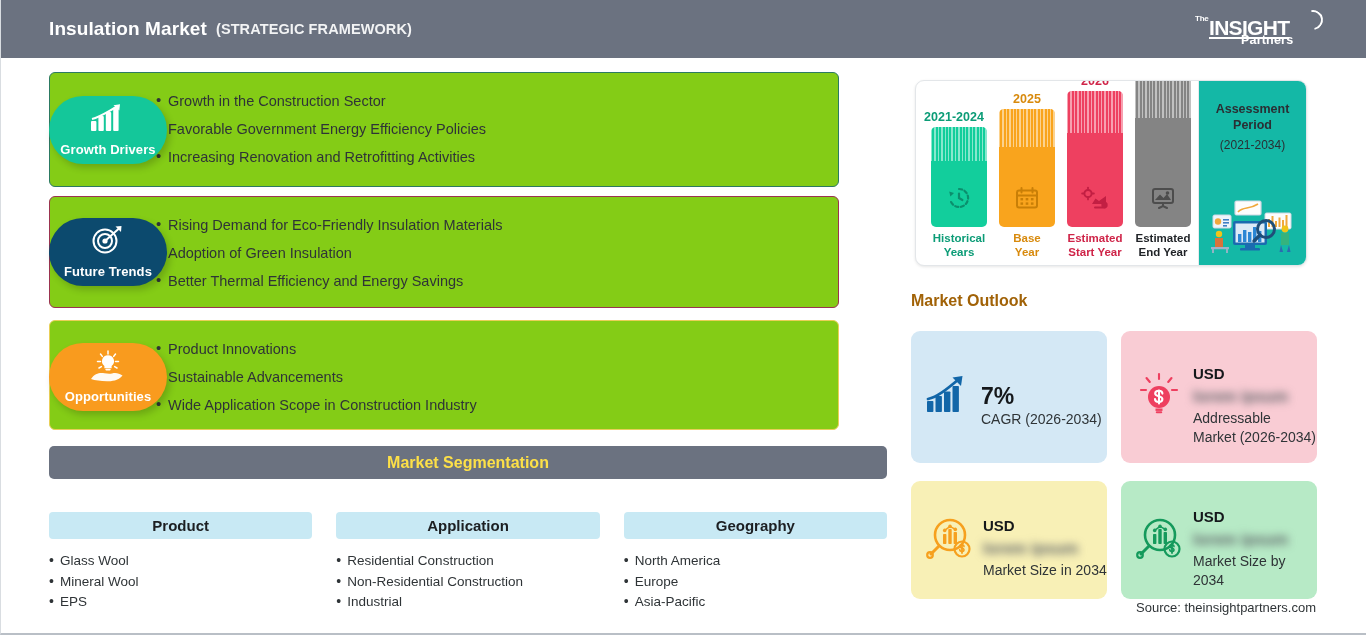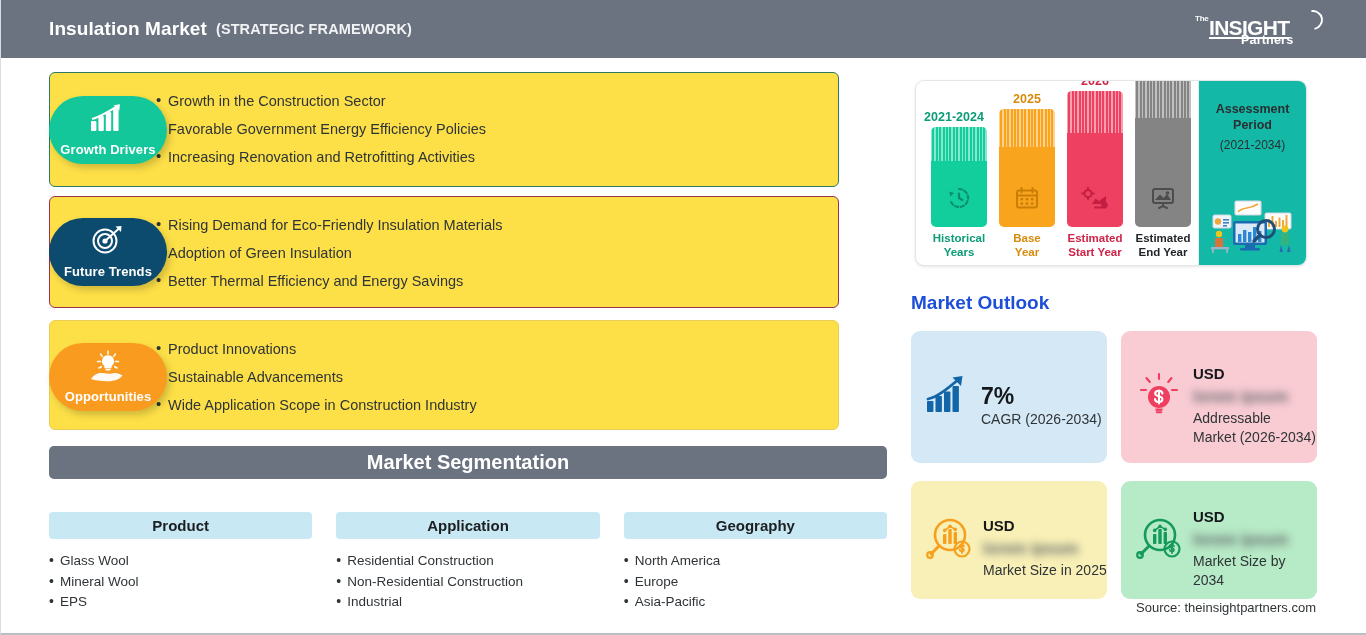--- a/index.html
+++ b/index.html
@@ -59,21 +59,21 @@
     position: absolute; left: 108px; top: 1px;
     width: 20px; height: 20px;
     border: 2.4px solid #ffffff; border-radius: 50%;
     border-bottom-color: transparent; border-left-color: transparent;
     transform: rotate(35deg);
   }
   .pillar-box {
     position: absolute; left: 48px;
     width: 790px;
     border-radius: 6px;
-    background: #fde047;
+    background: #84cc16;
   }
   .pillar-list {
     list-style: none;
     padding: 14px 0 14px 106px;
   }
   .pillar-list li {
     font-size: 14.5px; color: #2f3437;
     line-height: 28px;
     position: relative;
     padding-left: 12px;
@@ -108,21 +108,21 @@
   #badge-trends { left: 48px; top: 218px; background: #0c4a6e; }
   
   #box-opps { top: 320px; height: 110px; border: 1.6px solid #e9cf58; }
   #badge-opps { left: 48px; top: 343px; background: #f99b1e; }
 
   
   .seg-header {
     position: absolute; left: 48px; top: 446px;
     width: 838px; height: 33px;
     background: #6b7280; border-radius: 5px;
-    color: #ffffff; font-size: 20px; font-weight: bold;
+    color: #fde047; font-size: 16px; font-weight: bold;
     display: flex; align-items: center; justify-content: center;
   }
   .seg-cols {
     position: absolute; left: 48px; top: 490px;
     width: 838px;
     display: flex; gap: 24px;
   }
   .seg-col { width: 264px; margin-top: 22px; }
   .seg-col-head {
     height: 27px; background: #c8e9f4; border-radius: 4px;
@@ -172,21 +172,21 @@
     border-left: 1px solid #e7eaee;
     text-align: center;
   }
   .assess-title {
     margin-top: 20px; font-size: 12.5px; font-weight: bold; color: #2a2f34; line-height: 16px;
   }
   .assess-range { margin-top: 5px; font-size: 12px; color: #2a2f34; }
 
   .outlook-title {
     position: absolute; left: 910px; top: 292px;
-    font-size: 19px; font-weight: bold; color: #1d4ed8;
+    font-size: 16px; font-weight: bold; color: #a16207;
   }
   .ocard {
     position: absolute; border-radius: 9px;
     display: flex; align-items: center;
   }
   #ocard-cagr  { left: 910px;  top: 331px; width: 196px; height: 132px; background: #d4e8f5; }
   #ocard-addr  { left: 1120px; top: 331px; width: 196px; height: 132px; background: #f9ccd4; }
   #ocard-size25{ left: 910px;  top: 481px; width: 196px; height: 118px; background: #f8f0b6; }
   #ocard-size34{ left: 1120px; top: 481px; width: 196px; height: 118px; background: #b7eac6; }
   .ocard-ico { flex: 0 0 auto; margin-left: 14px; }
@@ -533,21 +533,21 @@
             <circle cx="30.3" cy="15.4" r="1.8"></circle>
           </g>
         <circle cx="37" cy="35" r="7.5" fill="none" stroke="#f6a01e" stroke-width="2.2"></circle>
         <path d="M37 31 V39" stroke="#f6a01e" stroke-width="1.8" stroke-linecap="round"></path>
         <path d="M39 32.6 c0-1.1-1-1.7-2.1-1.7 s-2.1.6-2.1 1.6 c0 2.1 4.2 1 4.2 3.2 c0 1.1-1 1.7-2.1 1.7 s-2.2-.6-2.2-1.8" fill="none" stroke="#f6a01e" stroke-width="1.6" stroke-linecap="round"></path>
       </svg>
     </span>
     <div class="ocard-body">
       <div class="ocard-usd">USD</div>
       <div class="blur-val">lorem ipsum</div>
-      <div class="ocard-sub">Market Size in 2025</div>
+      <div class="ocard-sub">Market Size in 2034</div>
     </div>
   </div>
 
   <div class="ocard" id="ocard-size34">
     <span class="ocard-ico">
       <svg width="48" height="48" viewBox="0 0 48 48">
         <circle cx="25" cy="21" r="15" fill="none" stroke="#159a5c" stroke-width="2.6"></circle>
         <path d="M14 32 L6 40" stroke="#159a5c" stroke-width="3" stroke-linecap="round"></path>
         <circle cx="5" cy="41" r="2.8" fill="none" stroke="#159a5c" stroke-width="2.2"></circle>
         <g fill="#159a5c">

